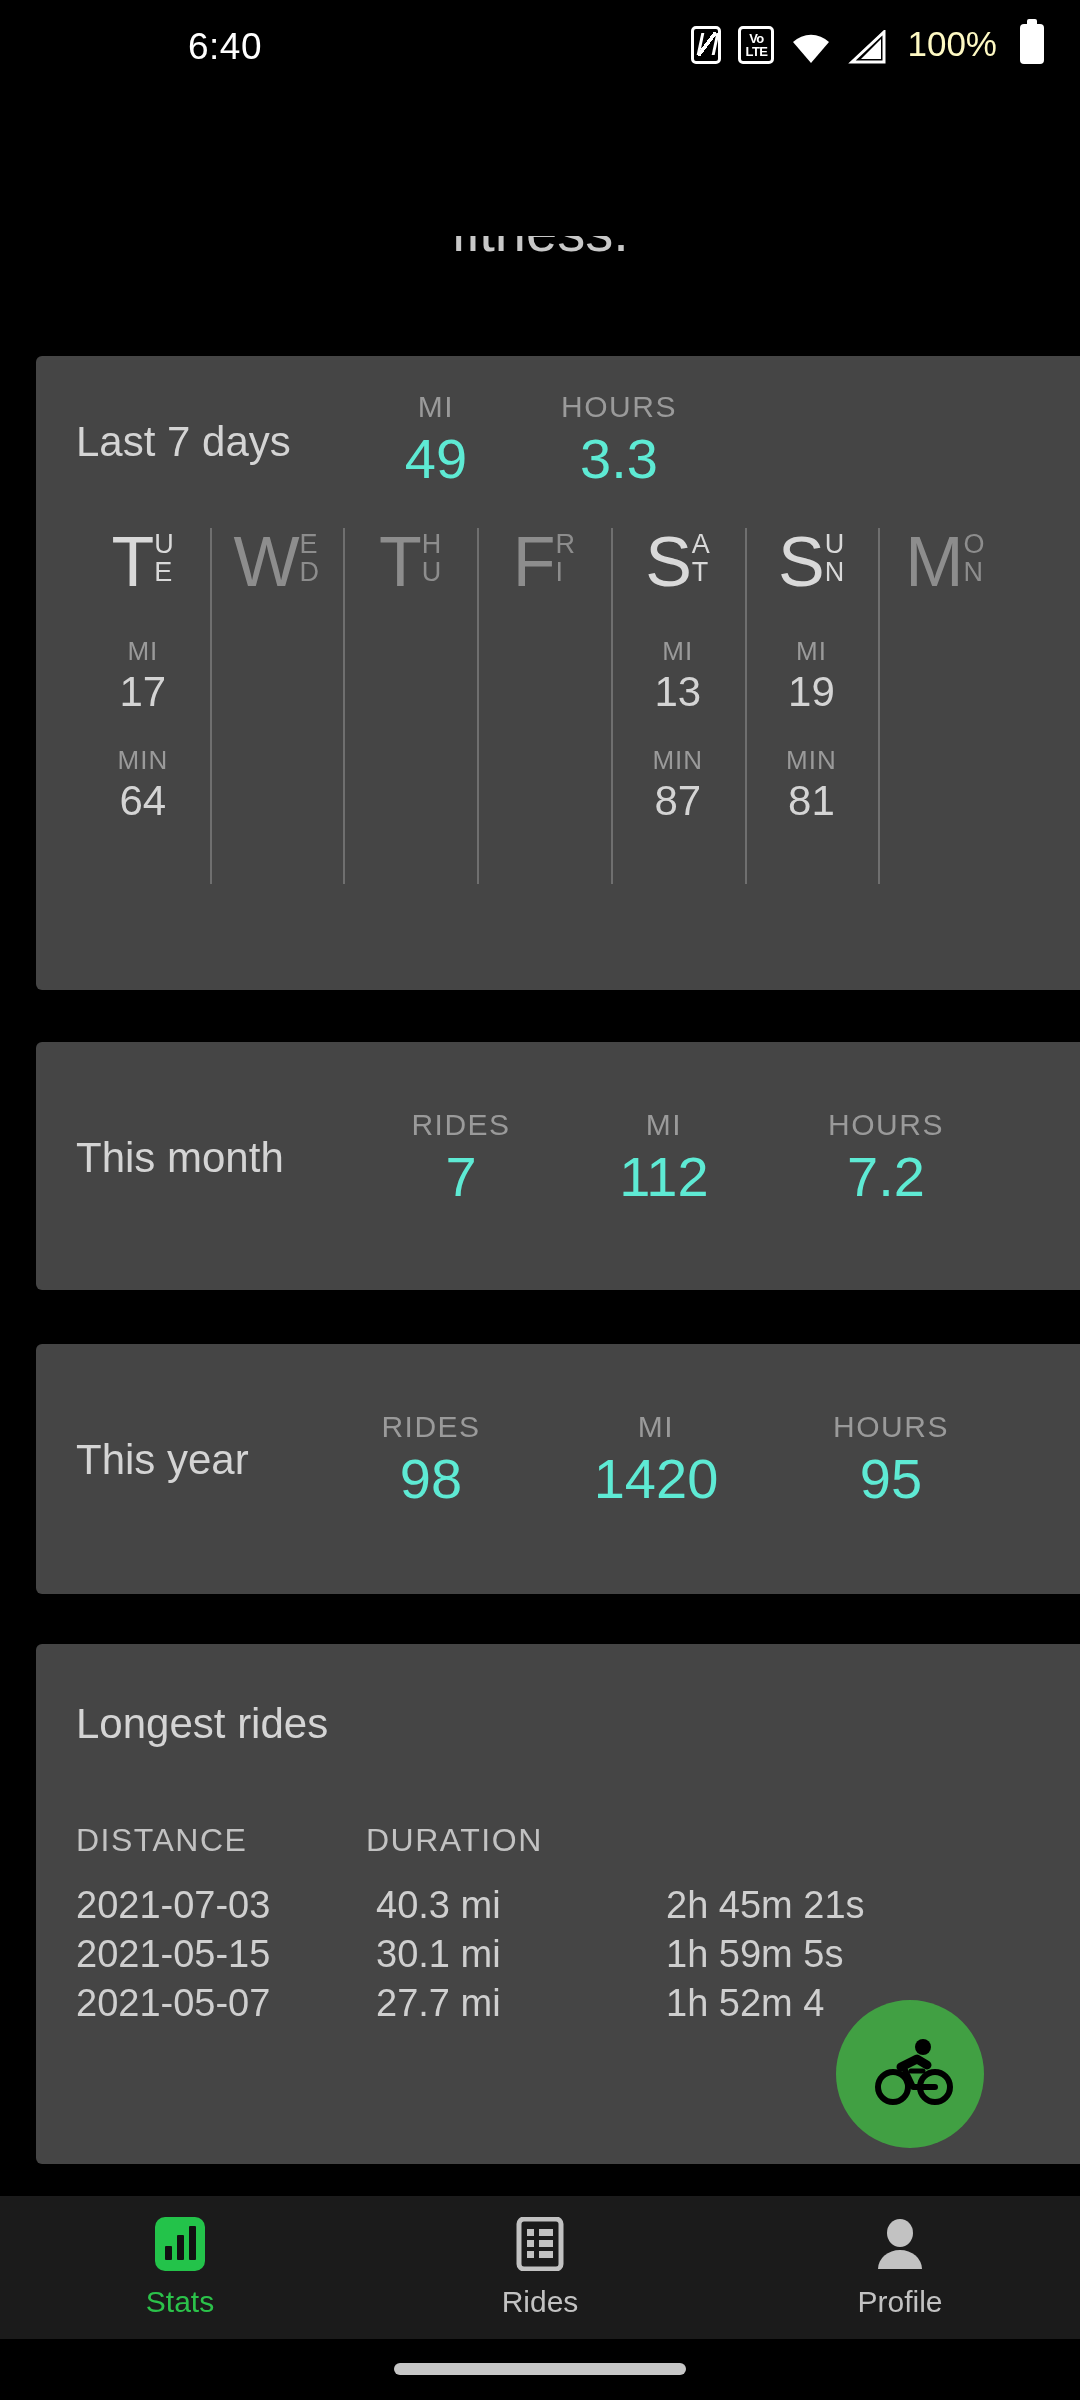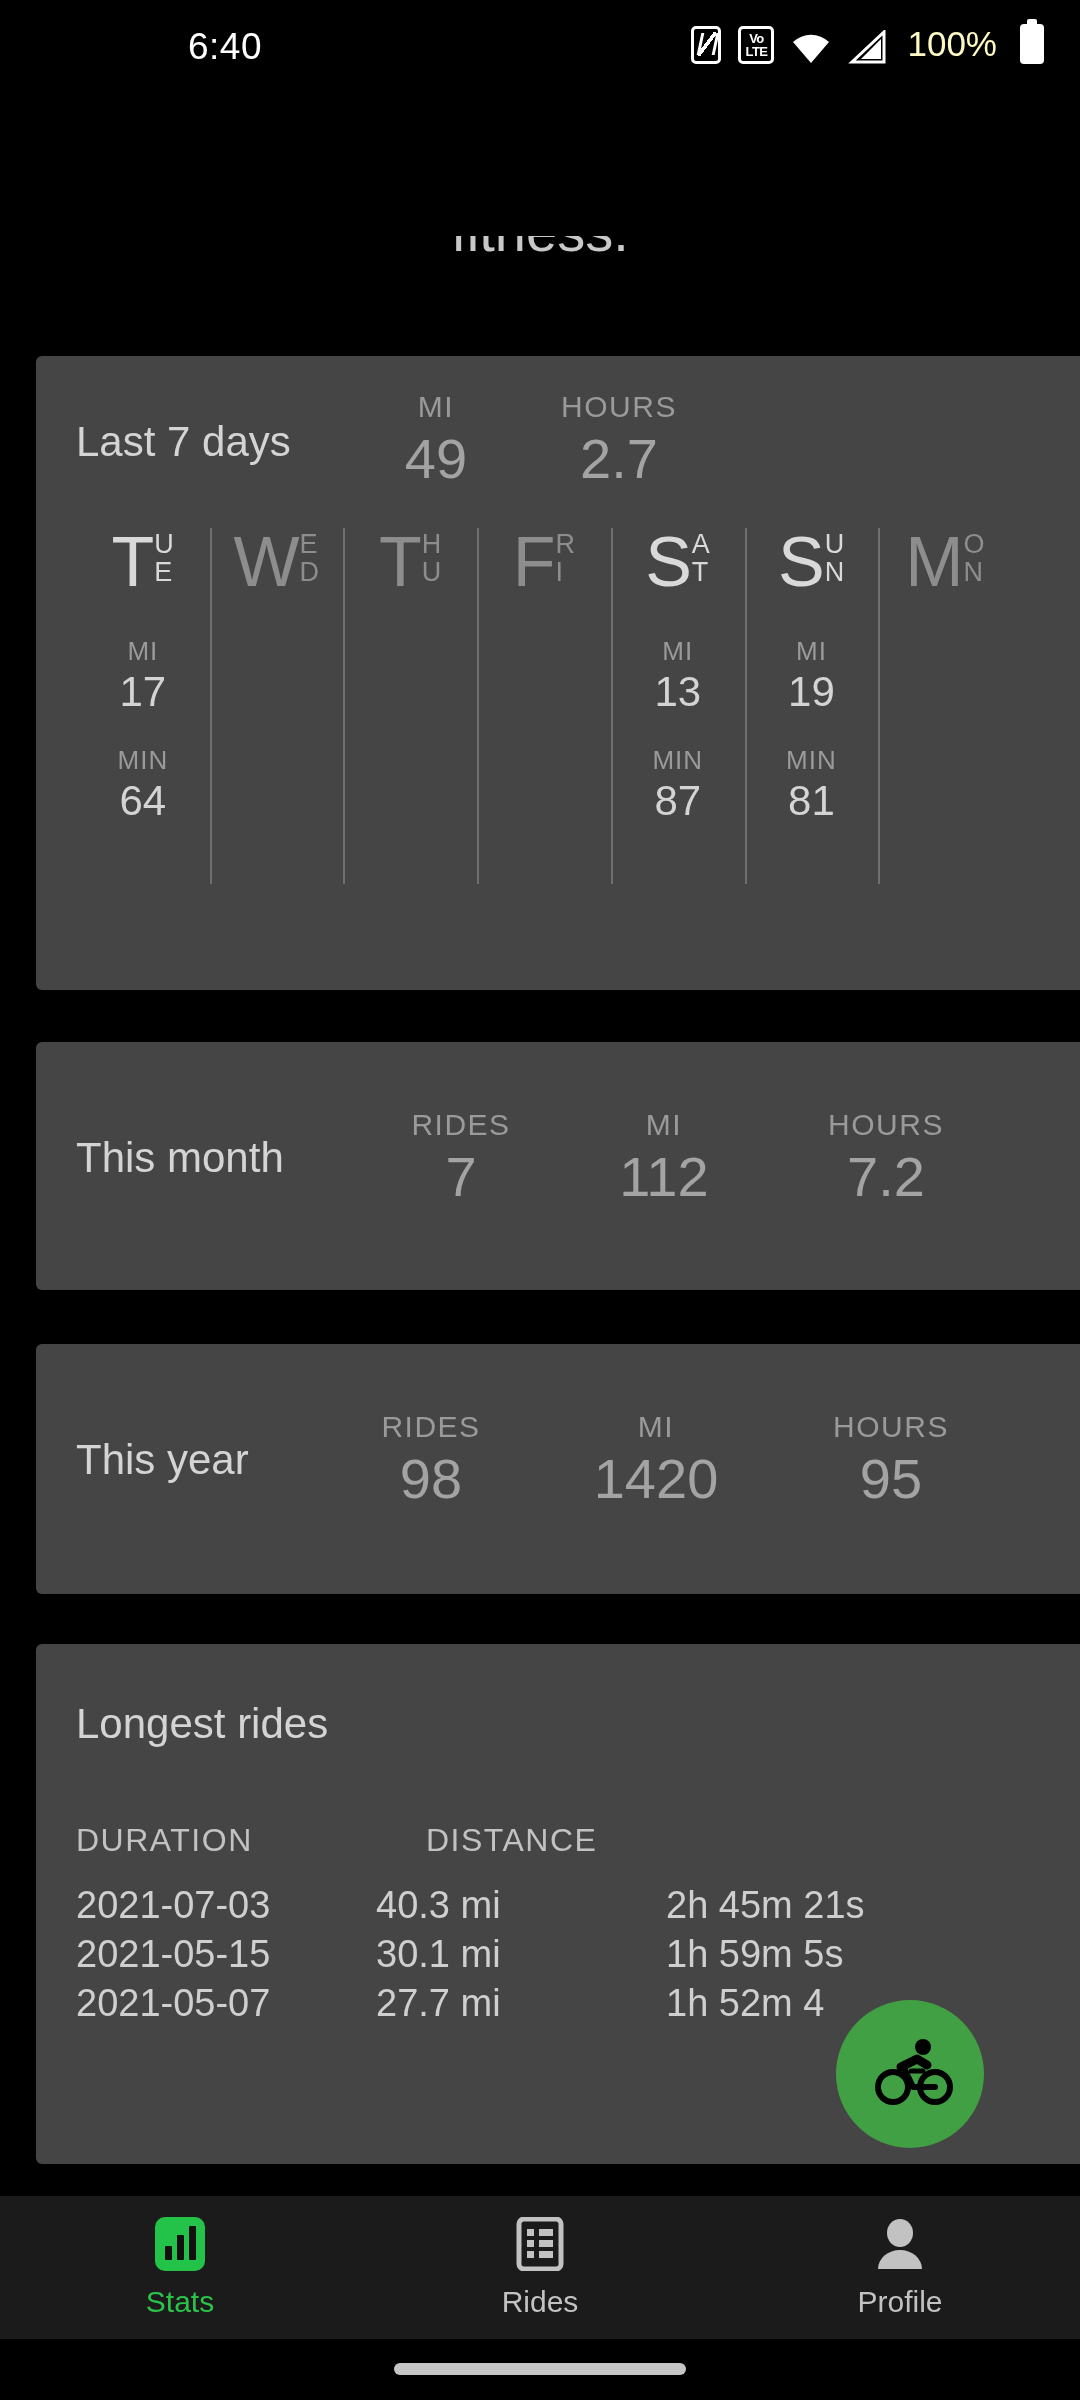--- a/index.html
+++ b/index.html
@@ -84,21 +84,21 @@
   .sum-title {
     position:absolute; left:40px; bottom:40px;
     color:#d4d4d4; font-size:42px; font-weight:300; white-space:nowrap;
   }
   .sum-stat { position:absolute; bottom:18px; text-align:center; }
   .sum-stat .lbl {
     color:#9a9a9a; font-size:30px; letter-spacing:1.5px; display:block;
     margin-bottom:6px;
   }
   .sum-stat .val {
-    color:#a3a3a3; font-size:56px; font-weight:300; display:block; line-height:58px;
+    color:#5eead4; font-size:56px; font-weight:300; display:block; line-height:58px;
   }
 
   
   .card-week .sum-row { height:150px; }
   .card-week .st-mi    { left:330px; width:140px; }
   .card-week .st-hours { left:488px; width:190px; }
 
   
   .card-month .sum-row, .card-year .sum-row { height:248px; }
   .card-month .sum-title, .card-year .sum-title { bottom:108px; }
@@ -241,21 +241,21 @@
 
     <div class="card card-week">
       <div class="sum-row">
         <div class="sum-title">Last 7 days</div>
         <div class="sum-stat st-mi">
           <span class="lbl">MI</span>
           <span class="val">49</span>
         </div>
         <div class="sum-stat st-hours">
           <span class="lbl">HOURS</span>
-          <span class="val">2.7</span>
+          <span class="val">3.3</span>
         </div>
       </div>
 
       <div class="week-grid">
         <div class="day-col on">
           <div class="day-name">
             <span class="day-big">T</span>
             <span class="day-rest">
               <span>U</span>
               <span>E</span>
@@ -414,22 +414,22 @@
           <span class="lbl">HOURS</span>
           <span class="val">95</span>
         </div>
       </div>
     </div>
 
     <div class="card card-long">
       <div class="long-title">Longest rides</div>
       <div class="long-table">
         <div class="lt-row lt-head">
+          <div class="lt-cell lt-c1">DISTANCE</div>
           <div class="lt-cell lt-c2">DURATION</div>
-          <div class="lt-cell lt-c1">DISTANCE</div>
         </div>
         <div class="lt-row lt-body">
           <div class="lt-cell lt-c0">2021-07-03</div>
           <div class="lt-cell lt-c1">40.3 mi</div>
           <div class="lt-cell lt-c2">2h 45m 21s</div>
         </div>
         <div class="lt-row lt-body">
           <div class="lt-cell lt-c0">2021-05-15</div>
           <div class="lt-cell lt-c1">30.1 mi</div>
           <div class="lt-cell lt-c2">1h 59m 5s</div>

